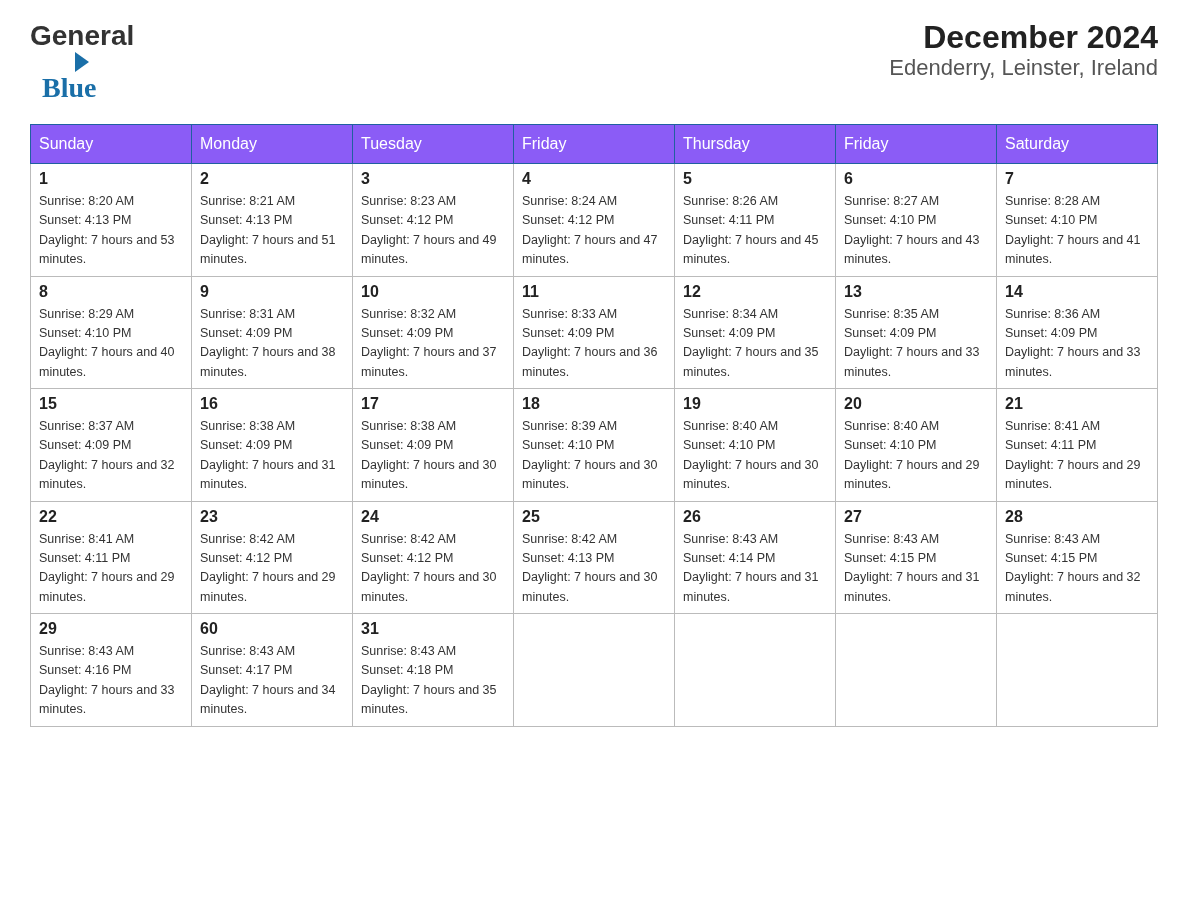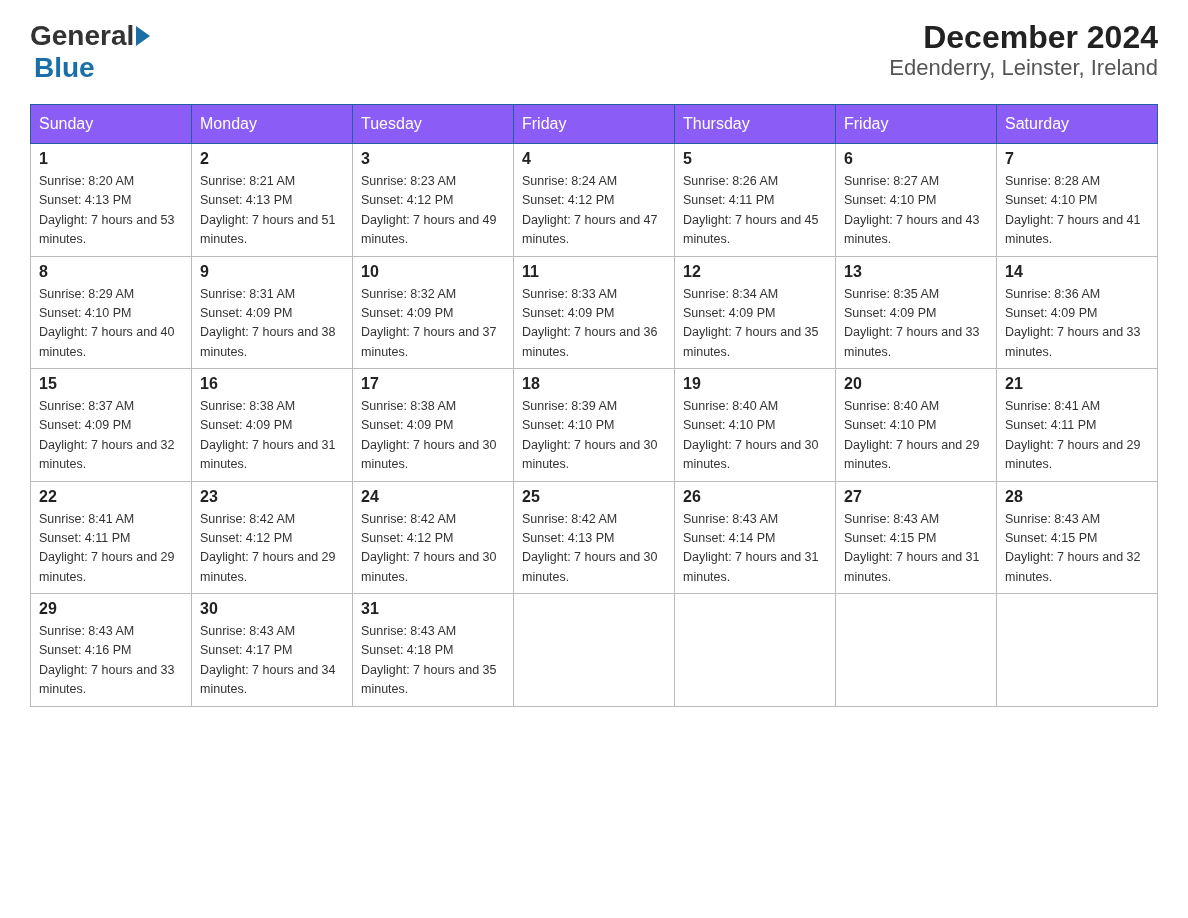--- a/index.html
+++ b/index.html
@@ -20,20 +20,21 @@
       display: flex;
       flex-direction: column;
       align-items: flex-start;
     }
     .logo-text {
       display: flex;
       align-items: center;
       font-size: 28px;
       font-weight: bold;
       color: #333;
+      flex-direction: column;
     }
     .logo-general { color: #333; }
     .logo-arrow {
       display: inline-block;
       width: 0;
       height: 0;
       border-left: 14px solid #1a6fa8;
       border-top: 10px solid transparent;
       border-bottom: 10px solid transparent;
       margin: 0 2px;
@@ -99,21 +100,21 @@
   </style>
 </head>
 <body>
 
 <div class="header">
   <div class="logo">
     <div class="logo-text">
       <span class="logo-general">General</span>
       <span class="logo-arrow"></span>
     </div>
-    <div style="margin-left:4px;">
+    <div style="margin-left:12px;font-family:Liberation Serif, serif;">
       <span class="logo-blue">Blue</span>
     </div>
   </div>
   <div class="title-section">
     <div class="month-title">December 2024</div>
     <div class="location">Edenderry, Leinster, Ireland</div>
   </div>
 </div>
 
 <table class="calendar">
@@ -189,21 +190,21 @@
         <td><span class="day-number">26</span>
 <span class="day-info">Sunrise: 8:43 AM<br>Sunset: 4:14 PM<br>Daylight: 7 hours and 31 minutes.</span></td>
         <td><span class="day-number">27</span>
 <span class="day-info">Sunrise: 8:43 AM<br>Sunset: 4:15 PM<br>Daylight: 7 hours and 31 minutes.</span></td>
         <td><span class="day-number">28</span>
 <span class="day-info">Sunrise: 8:43 AM<br>Sunset: 4:15 PM<br>Daylight: 7 hours and 32 minutes.</span></td>
       </tr>
       <tr>
         <td><span class="day-number">29</span>
 <span class="day-info">Sunrise: 8:43 AM<br>Sunset: 4:16 PM<br>Daylight: 7 hours and 33 minutes.</span></td>
-        <td><span class="day-number">30</span>
+        <td><span class="day-number">60</span>
 <span class="day-info">Sunrise: 8:43 AM<br>Sunset: 4:17 PM<br>Daylight: 7 hours and 34 minutes.</span></td>
         <td><span class="day-number">31</span>
 <span class="day-info">Sunrise: 8:43 AM<br>Sunset: 4:18 PM<br>Daylight: 7 hours and 35 minutes.</span></td>
         <td class="empty-cell"></td>
         <td class="empty-cell"></td>
         <td class="empty-cell"></td>
         <td class="empty-cell"></td>
       </tr>
     </tbody>
 </table>

